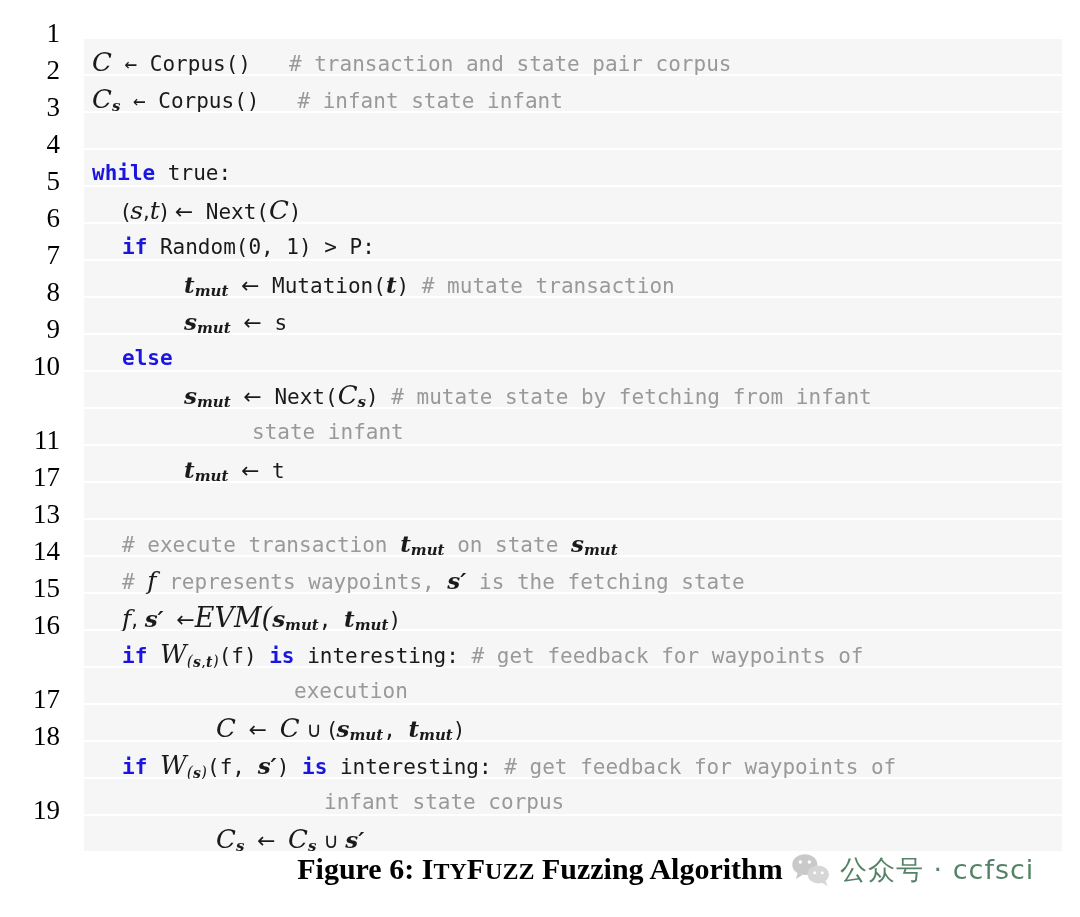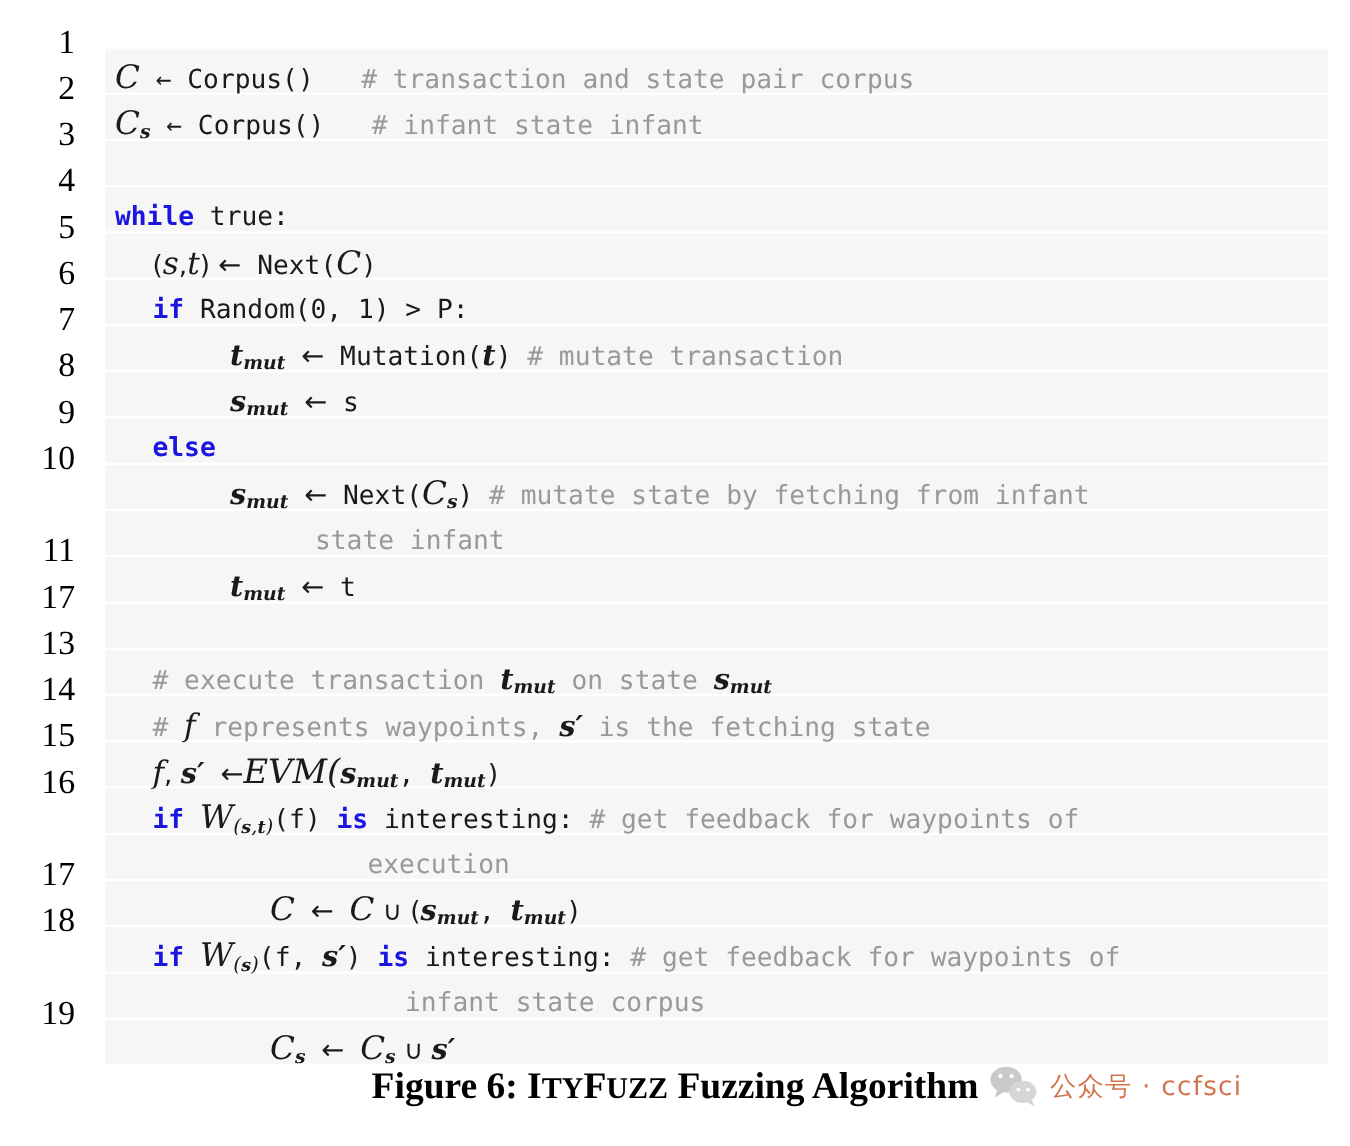--- a/index.html
+++ b/index.html
@@ -158,22 +158,22 @@
     opacity: 0.72;
   }
   .wm-logo {
     width: 44px;
     height: 34px;
     margin-right: 6px;
     flex: 0 0 44px;
   }
   .wm-text {
     font-family: "DejaVu Sans", sans-serif;
-    font-size: 21px;
-    color: #c2410c;
+    font-size: 27px;
+    color: #14532d;
     white-space: nowrap;
     letter-spacing: 1px;
   }
 </style>
 </head>
 <body>
 
 <div id="figure-root">
 
   <div class="code-listing">

